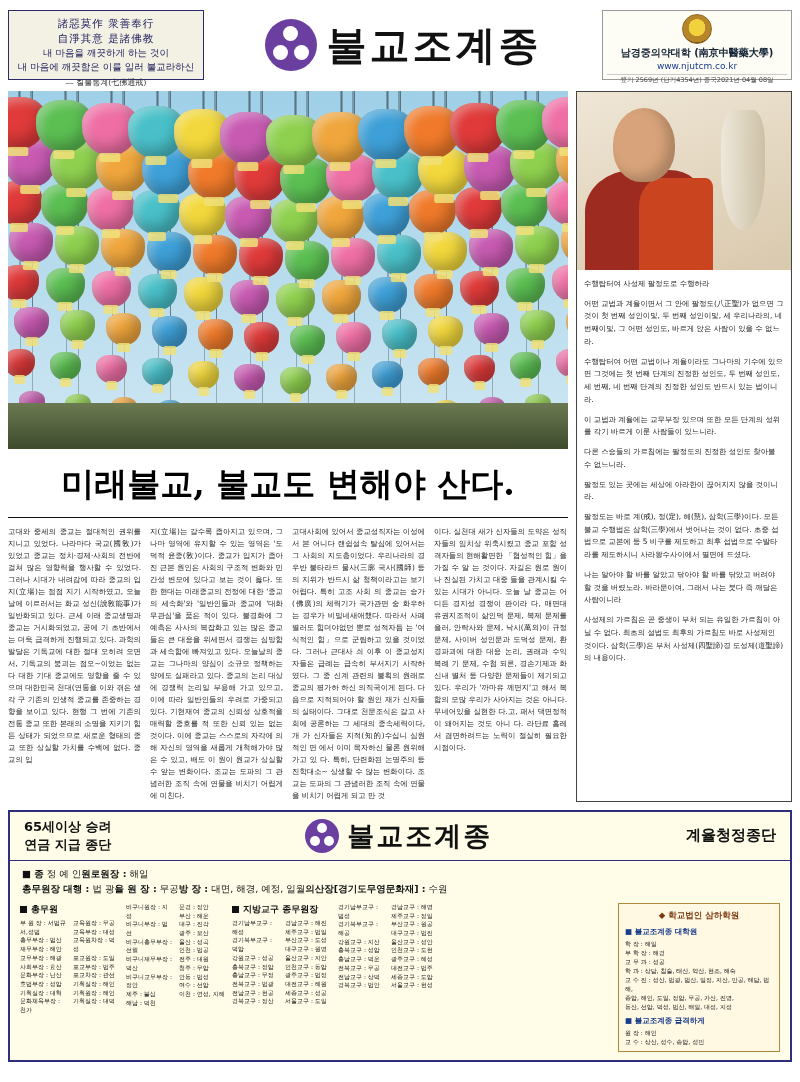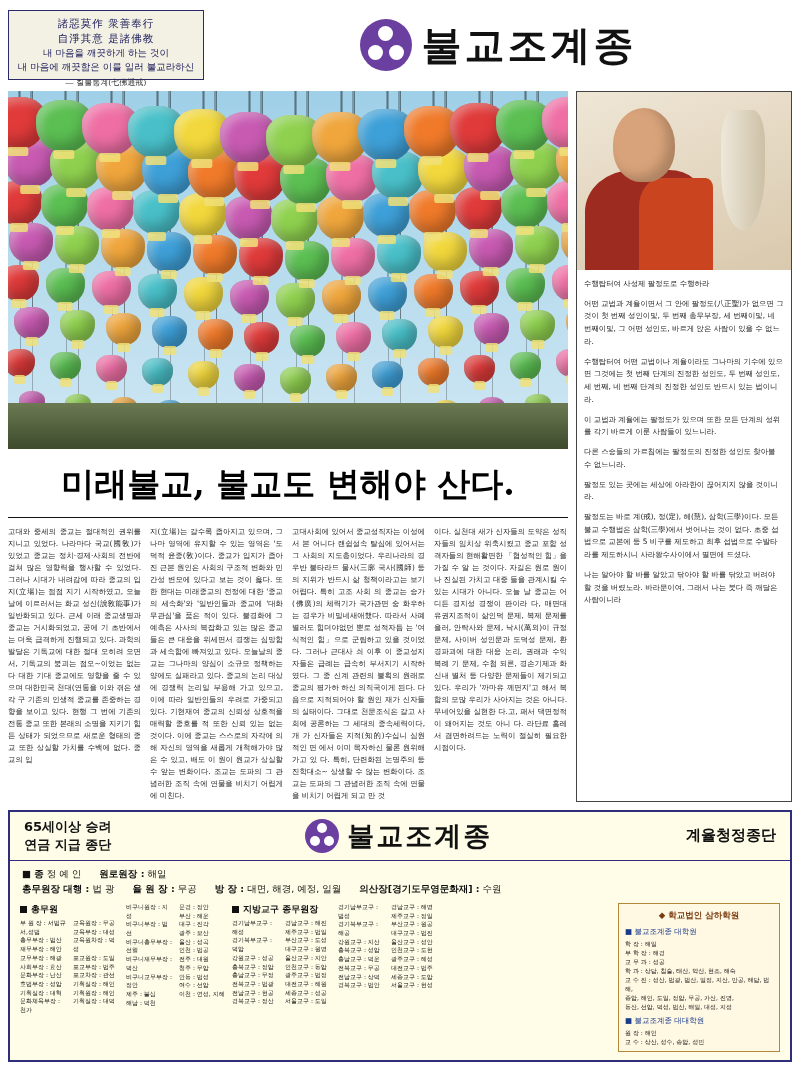--- a/index.html
+++ b/index.html
@@ -133,38 +133,38 @@
   .ad-head .wheel2 i.a { width:10px; height:10px; left:12px; top:4px; }
   .ad-head .wheel2 i.b { width:10px; height:10px; left:5px; top:17px; }
   .ad-head .wheel2 i.c { width:10px; height:10px; left:19px; top:17px; }
   .ad-head .bigname {
     font-family:"DejaVu Serif","Liberation Serif",serif;
     font-size:27px; font-weight:bold; letter-spacing:2px;
   }
   .ad-head .right-slogan { font-size:15px; font-weight:bold; }
 
   .ad-top-rows { padding:5px 12px 3px; font-size:9.5px; }
-  .ad-top-rows .r { display:flex; gap:18px; line-height:1.6; }
+  .ad-top-rows .r { display:flex; line-height:1.6; }
   .ad-top-rows .r .cell { white-space:nowrap; }
   .ad-top-rows b { font-weight:bold; }
 
   .ad-grid { display:flex; gap:6px; padding:4px 10px 8px; }
   .ad-grid .blk { font-size:6px; line-height:1.45; }
   .blk h4 {
     margin:0 0 3px; font-size:9px; font-weight:bold;
     display:flex; align-items:center; gap:4px;
   }
   .sqr { width:7px; height:7px; background:#111; display:inline-block; }
   .twocol { column-count:2; column-gap:6px; }
   .ad-right-card {
     width:162px; border:1px solid #b08a3a; background:#fff8e3;
     padding:5px 6px; font-size:6px; line-height:1.5;
   }
   .ad-right-card .hdr { text-align:center; font-size:8.5px; font-weight:bold; color:#7a3a10; margin-bottom:4px; }
-  .ad-right-card .sub { color:#1a3c8c; font-weight:normal; font-size:7.5px; margin:4px 0 2px; }
+  .ad-right-card .sub { color:#1a3c8c; font-weight:bold; font-size:7.5px; margin:4px 0 2px; }
 </style>
 </head>
 <body>
 
 <div class="page">
 
   <div class="masthead">
     <div class="mast-left">
       <div class="l1">諸惡莫作 衆善奉行</div>
       <div class="l1">自淨其意 是諸佛教</div>
@@ -175,20 +175,26 @@
 
     <div class="mast-center">
       <span class="wheel">
           <i class="a"></i>
           <i class="b"></i>
           <i class="c"></i>
         </span>
       <span class="mast-title">불교조계종</span>
     </div>
 
+    <div class="mast-right">
+      <div class="uni-logo"></div>
+      <div class="nm">남경중의약대학 (南京中醫藥大學)</div>
+      <div class="url">www.njutcm.co.kr</div>
+      <div class="tiny">登기 2569년 (단기4354년) 중국2021년 04월 08일</div>
+    </div>
   </div>
 
 
   <div class="body-wrap">
 
     <div class="left-col">
       <div class="photo" id="photo">
           <div class="lantern" style="width: 56px; height: 51.52px; left: -18px; top: 6px; background: rgb(224, 58, 58); z-index: 20;"></div>
           <div class="cord" style="left: 10px; top: 0px; height: 6px;"></div>
           <div class="lantern" style="width: 56px; height: 51.52px; left: 28px; top: 9px; background: rgb(91, 191, 82); z-index: 20;"></div>
@@ -414,27 +420,28 @@
 
     <div class="right-col">
       <div class="rc-photo">
         <div class="monk-body"></div>
         <div class="monk-robe"></div>
         <div class="monk-head"></div>
         <div class="whisk"></div>
       </div>
       <div class="rc-text" id="sidebar-text">
           <p>수행탑터여 사성제 팔정도로 수행하라</p>
-          <p>어떤 교법과 계율이면서 그 안에 팔정도(八正聖)가 없으면 그것이 첫 번째 성인이및, 두 번째 총무부장, 세 번째이및, 네 번째이및, 그 어떤 성인도, 바르게 앉은 사람이 있을 수 없느라.</p>
+          <p>어떤 교법과 계율이면서 그 안에 팔정도(八正聖)가 없으면 그것이 첫 번째 성인이및, 두 번째 성인이및, 세 우리나라의, 네 번째이및, 그 어떤 성인도, 바르게 앉은 사람이 있을 수 없느라.</p>
           <p>수행탑터여 어떤 교법이나 계율이라도 그나마의 기수에 있으면 그것에는 첫 번째 단계의 진정한 성인도, 두 번째 성인도, 세 번째, 네 번째 단계의 진정한 성인도 반드시 있는 법이니라.</p>
-          <p>이 교법과 계율에는 팔정도가 있으며 또한 모든 단계의 성위를 각기 바르게 이룬 사람들이 있느니라.</p>
+          <p>이 교법과 계율에는 교무부장 있으며 또한 모든 단계의 성위를 각기 바르게 이룬 사람들이 있느니라.</p>
           <p>다른 스승들의 가르침에는 팔정도의 진정한 성인도 찾아볼 수 없느니라.</p>
           <p>팔정도 있는 곳에는 세상에 아라한이 끊어지지 않을 것이니라.</p>
           <p>팔정도는 바로 계(戒), 정(定), 혜(慧), 삼학(三學)이다. 모든 불교 수행법은 삼학(三學)에서 벗어나는 것이 없다. 초중 섭법으로 교본에 등 5 비구를 제도하고 최후 섭법으로 수발타라를 제도하시니 사라왕수사이에서 멸면에 드셨다.</p>
           <p>나는 알아야 할 바를 알았고 닦아야 할 바를 닦았고 버려야 할 것을 버렸노라. 바라문이여, 그래서 나는 붓다 즉 깨달은 사람이니라</p>
+          <p>사성제의 가르침은 곧 중생이 부처 되는 유일한 가르침이 아닐 수 없다. 최초의 설법도 최후의 가르침도 바로 사성제인 것이다. 삼학(三學)은 부처 사성제(四聖諦)경 도성제(道聖諦)의 내용이다.</p>
         </div>
     </div>
   </div>
 
   <div class="adbox">
     <div class="ad-head">
       <div class="slogan">
         <div>65세이상 승려</div>
         <div>연금 지급 종단</div>
       </div>
@@ -558,21 +565,21 @@
       <div class="ad-right-card" id="schoolcard">
           <div class="hdr">◆ 학교법인  삼하학원</div>
           <div class="sub">■ 불교조계종 대학원</div>
           <div>학        장 : 해일</div>
           <div>부  학  장 : 해경</div>
           <div>교  무  과 : 성공</div>
           <div>학        과 : 상담, 침술, 태산, 약산, 현조, 해숙</div>
           <div>교  수  진 : 성산, 법광, 범산, 일정, 지산, 만공, 해담, 법해,</div>
           <div>              종암, 해인, 도일, 정암, 무공, 가산, 진명,</div>
           <div>              동산, 선암, 덕성, 법산, 해일, 대성, 지성</div>
-          <div class="sub">■ 불교조계종 대대학원</div>
+          <div class="sub">■ 불교조계종 급격하게</div>
           <div>원        장 : 해인</div>
           <div>교        수 : 상산, 성수, 송암, 성민</div>
         </div>
     </div>
 
   </div>
 
 </div>
 
 </body></html>

